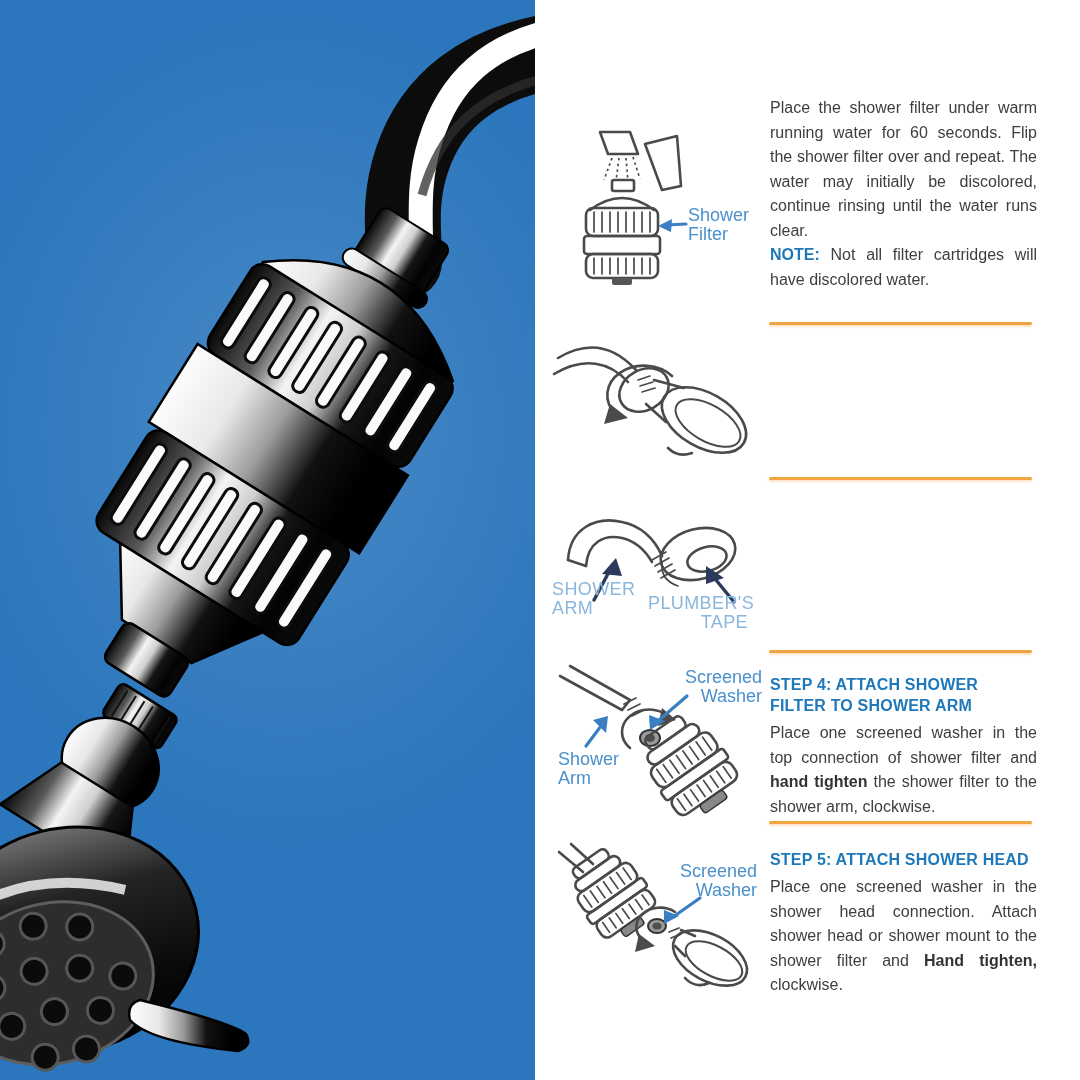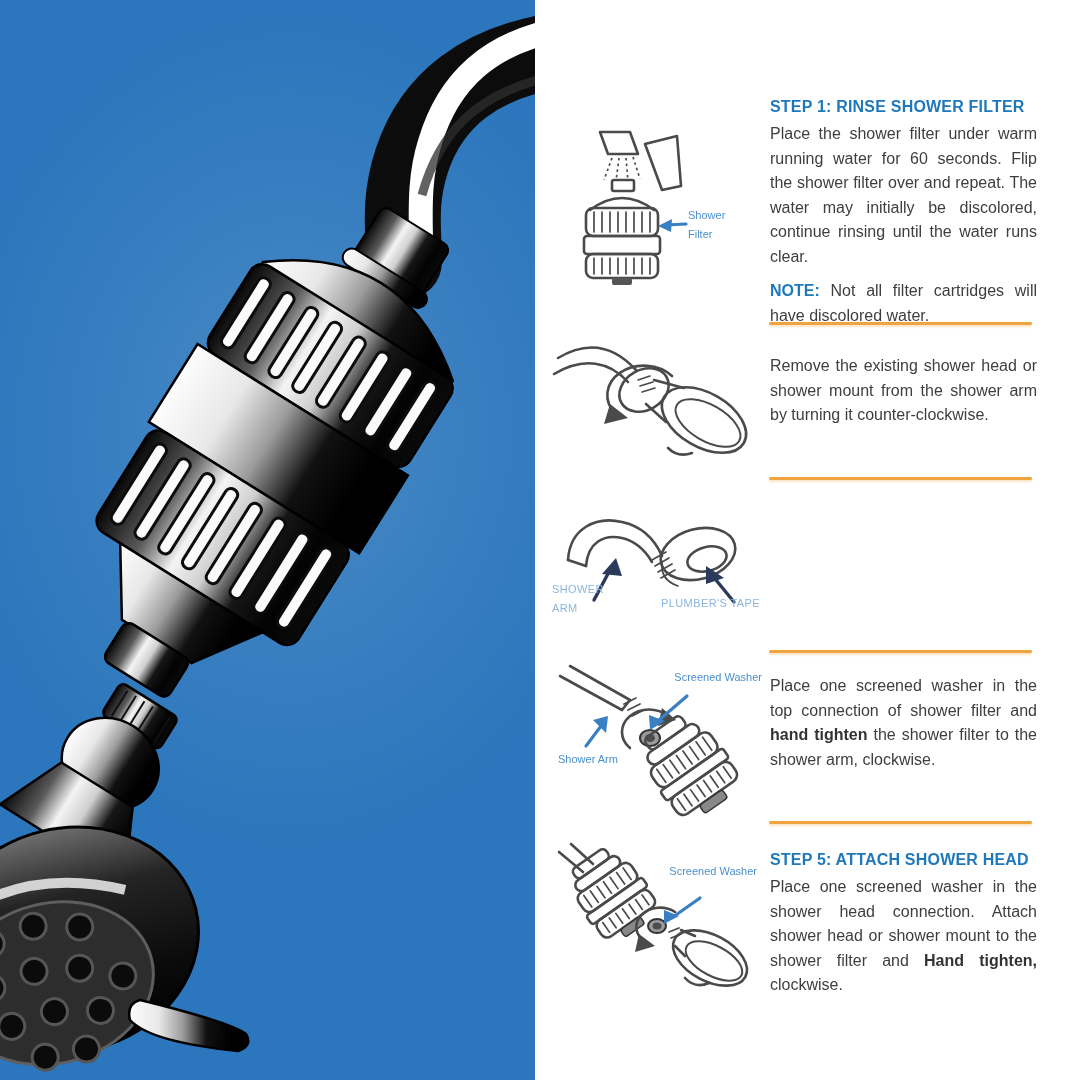--- a/index.html
+++ b/index.html
@@ -19,27 +19,27 @@
        color:var(--title-blue);}
   .steps-panel{position:absolute;left:535px;top:0;width:545px;height:1080px;background:#fff;}
   
   .step-text{position:absolute;width:267px;color:var(--body-gray);
        font-size:16px;line-height:24.5px;text-align:justify;}
   .step-heading{font-size:16px;font-weight:700;color:var(--heading-blue);
        letter-spacing:.2px;line-height:21px;margin:0 0 5px 0;text-align:left;}
   .h-line{display:block;white-space:nowrap;}
   .step-body{margin:0;}
   .b{font-weight:700;color:#333;}
-  .note{margin-top:10px;}
+  .note{margin-top:0;}
   .note-label{font-weight:700;color:var(--heading-blue);}
   .divider{position:absolute;height:3px;width:263px;border-radius:2px;
        background:var(--divider-orange);box-shadow:0 2px 2px rgba(239,164,64,.3);}
   .illo{position:absolute;}
   .illo svg{position:absolute;left:0;top:0;}
-  .lbl{position:absolute;font-size:11px;line-height:19px;color:var(--label-blue);}
+  .lbl{position:absolute;font-size:18px;line-height:19px;color:var(--label-blue);}
   .lbl.light{color:var(--label-blue-light);letter-spacing:.4px;}
   .lbl.right{text-align:right;}
   
   .ink{stroke:var(--line-gray);fill:none;stroke-width:2.6;stroke-linecap:round;stroke-linejoin:round;}
   .ink-thin{stroke:var(--line-gray);fill:none;stroke-width:1.7;stroke-linecap:round;}
   .spray{stroke:var(--line-gray);fill:none;stroke-width:1.7;stroke-dasharray:2.5 3.2;}
   .arrow-b{stroke:var(--arrow-blue);stroke-width:3.2;fill:none;stroke-linecap:round;}
   .arrow-b-h{fill:var(--arrow-blue);stroke:none;}
   .arrow-d{stroke:var(--arrow-dark);stroke-width:3.4;fill:none;stroke-linecap:round;}
   .arrow-d-h{fill:var(--arrow-dark);stroke:none;}
@@ -170,24 +170,20 @@
       <rect class="cap-dark" x="56" y="150" width="20" height="7" rx="2"></rect>
     </g>
     <g>
       <path class="arrow-b" d="M130,96 L110,97"></path>
       <polygon class="arrow-b-h" points="102,98 116,91 115,104"></polygon>
     </g>
   </svg>
   <div class="lbl" style="left:132px;top:78px;width:64px;">Shower Filter</div>
 </div>
 <div class="step-text" style="left:770px;top:96px;">
-  <h2 class="step-heading">
-    <span class="h-line">STEP 1: RINSE SHOWER FILTER</span>
-    <span class="h-line"></span>
-  </h2>
   <p class="step-body"><span>Place the shower filter under warm running water for 60 seconds. Flip the shower filter over and repeat. The water may initially be discolored, continue rinsing until the water runs clear.</span><span class="b"></span><span></span></p>
   <p class="step-body note"><span class="note-label">NOTE:</span><span> Not all filter cartridges will have discolored water.</span></p>
 </div>
 
 <div class="divider" style="left:769px;top:322px;"></div>
 
 <div class="illo" style="left:552px;top:330px;width:205px;height:135px;">
   <svg width="205" height="135" viewBox="0 0 205 135">
     <path class="ink" d="M6,28 C36,10 62,16 84,40"></path>
     <path class="ink" d="M2,44 C32,26 58,32 76,52"></path>
@@ -199,21 +195,20 @@
     </g>
     <g>
       <path class="ink" d="M102,50 L132,58 M94,74 L114,92"></path>
       <ellipse class="ink" cx="152" cy="90" rx="46" ry="27" transform="rotate(30 152 90)"></ellipse>
       <ellipse class="ink-thin" cx="156" cy="93" rx="36" ry="18" transform="rotate(30 156 93)" style="stroke-width:2;"></ellipse>
       <path class="ink" d="M116,118 Q126,128 140,123"></path>
     </g>
   </svg>
 </div>
 <div class="step-text" style="left:770px;top:354px;">
-  <p class="step-body"><span>Remove the existing shower head or shower mount from the shower arm by turning it counter-clockwise.</span><span class="b"></span><span></span></p>
 </div>
 
 <div class="divider" style="left:769px;top:477px;"></div>
 
 <div class="illo" style="left:538px;top:498px;width:225px;height:150px;">
   <svg width="225" height="150" viewBox="0 0 225 150">
     <g>
       <path class="ink" d="M30,62 C32,30 58,18 84,24 C103,28 116,40 124,58"></path>
       <path class="ink" d="M48,68 C50,44 66,36 84,40 C97,43 107,52 114,64"></path>
       <path class="ink" d="M30,62 L48,68"></path>
@@ -227,21 +222,21 @@
     <g>
       <path class="arrow-d" d="M56,102 L72,72"></path>
       <polygon class="arrow-d-h" points="78,60 64,76 84,78"></polygon>
     </g>
     <g>
       <path class="arrow-d" d="M196,104 L178,82"></path>
       <polygon class="arrow-d-h" points="168,68 168,86 186,80"></polygon>
     </g>
   </svg>
   <div class="lbl light" style="left:14px;top:82px;width:80px;">SHOWER ARM</div>
-  <div class="lbl light right" style="left:122px;top:96px;width:100px;">PLUMBER'S TAPE</div>
+  <div class="lbl light right" style="left:110px;top:96px;width:100px;">PLUMBER'S TAPE</div>
 </div>
 <div class="step-text" style="left:770px;top:508px;">
 </div>
 
 <div class="divider" style="left:769px;top:650px;"></div>
 
 <div class="illo" style="left:530px;top:660px;width:240px;height:158px;">
   <svg width="240" height="158" viewBox="0 0 240 158">
     <g>
       <path class="ink" d="M30,16 L92,50 M40,6 L100,40 M92,50 L100,40"></path>
@@ -269,20 +264,24 @@
     </g>
     <g>
       <path class="arrow-b" d="M56,86 L71,66"></path>
       <polygon class="arrow-b-h" points="78,56 63,60 76,73"></polygon>
     </g>
   </svg>
   <div class="lbl right" style="left:132px;top:8px;width:100px;">Screened Washer</div>
   <div class="lbl" style="left:28px;top:90px;width:70px;">Shower Arm</div>
 </div>
 <div class="step-text" style="left:770px;top:674px;">
+  <h2 class="step-heading">
+    <span class="h-line">STEP 4: ATTACH SHOWER</span>
+    <span class="h-line">FILTER TO SHOWER ARM</span>
+  </h2>
   <p class="step-body"><span>Place one screened washer in the top connection of shower filter and </span><span class="b">hand tighten</span><span> the shower filter to the shower arm, clockwise.</span></p>
 </div>
 
 <div class="divider" style="left:769px;top:821px;"></div>
 
 <div class="illo" style="left:545px;top:838px;width:225px;height:158px;">
   <svg width="225" height="158" viewBox="0 0 225 158">
     <path class="ink" d="M14,14 L38,34 M26,6 L48,26"></path>
     <g transform="rotate(-35 66 58)">
       <rect class="ink" x="48" y="14" width="40" height="12" rx="5"></rect>

